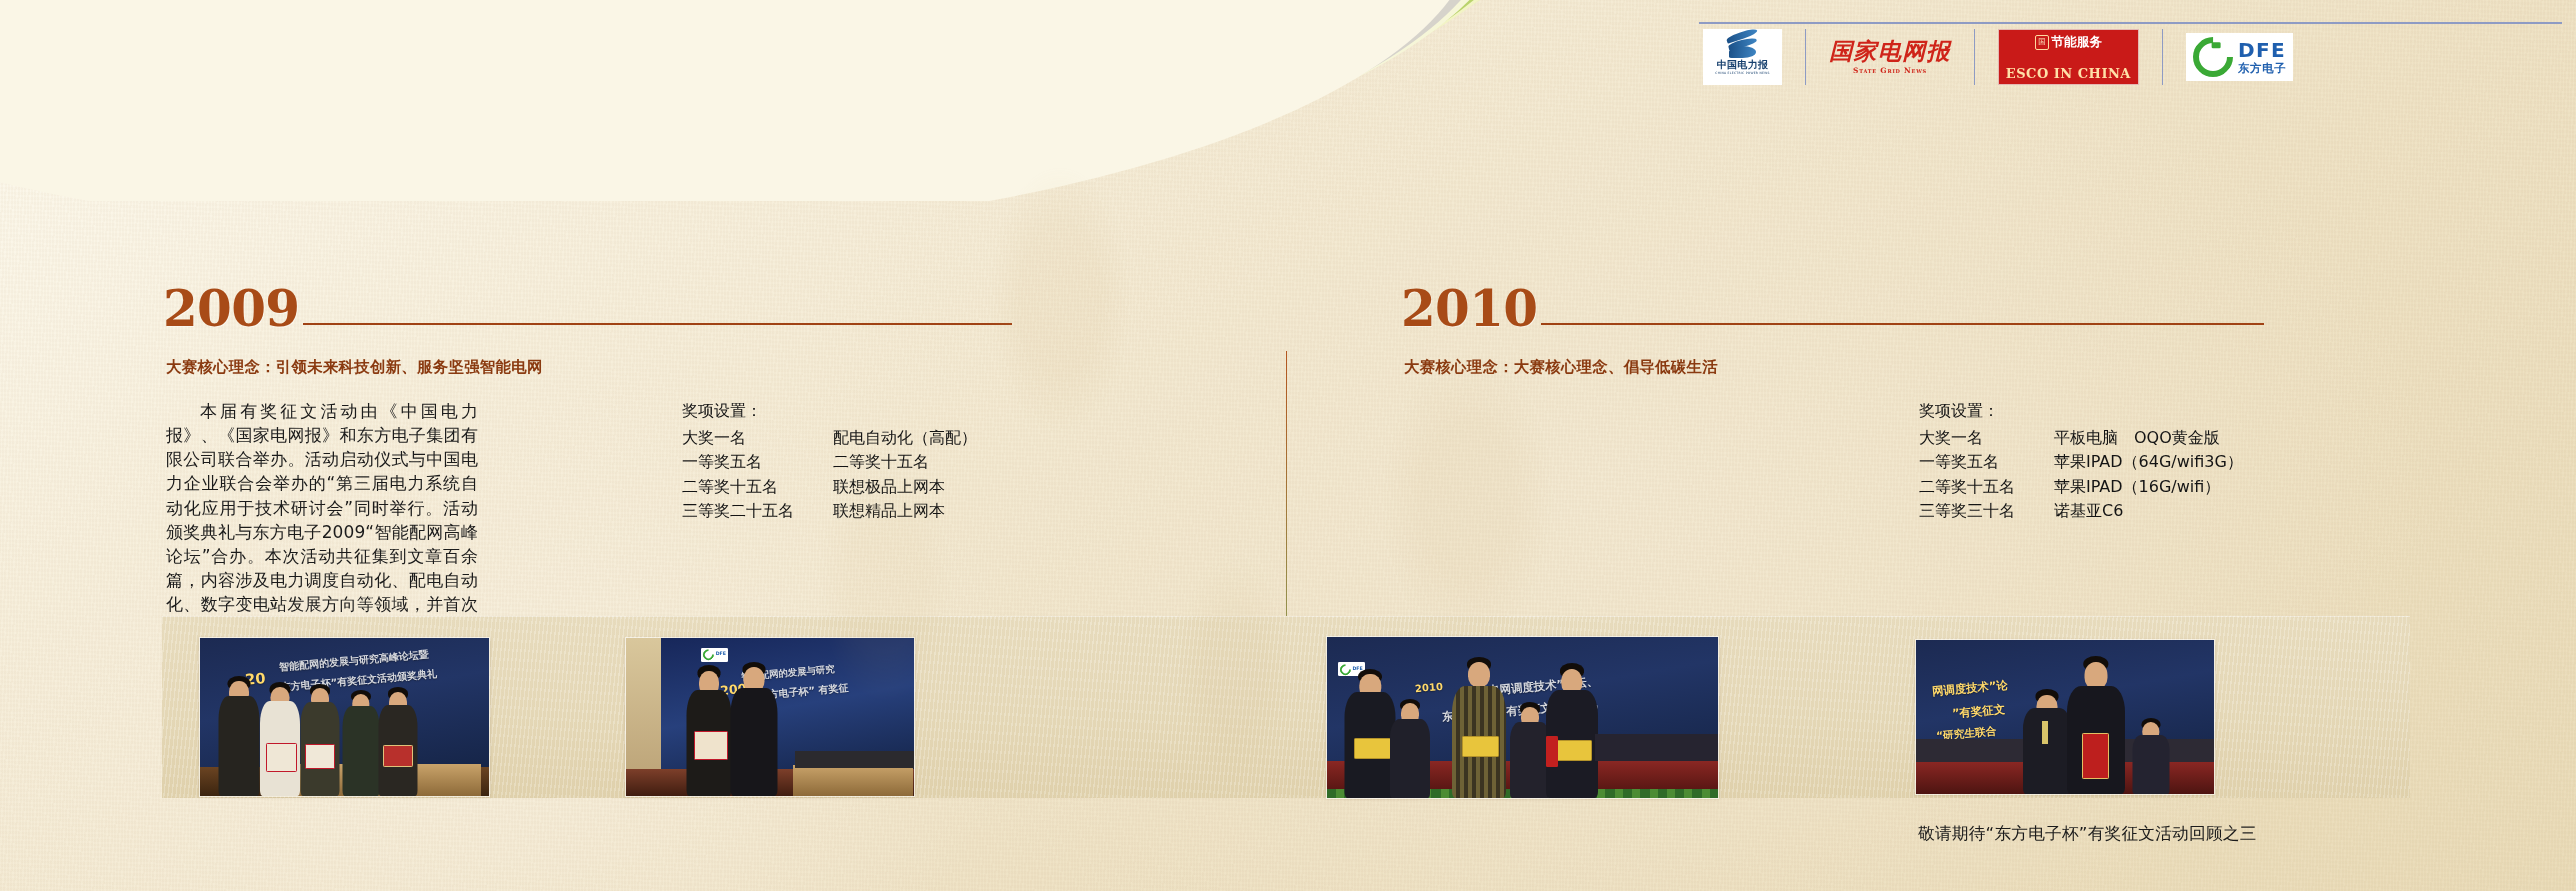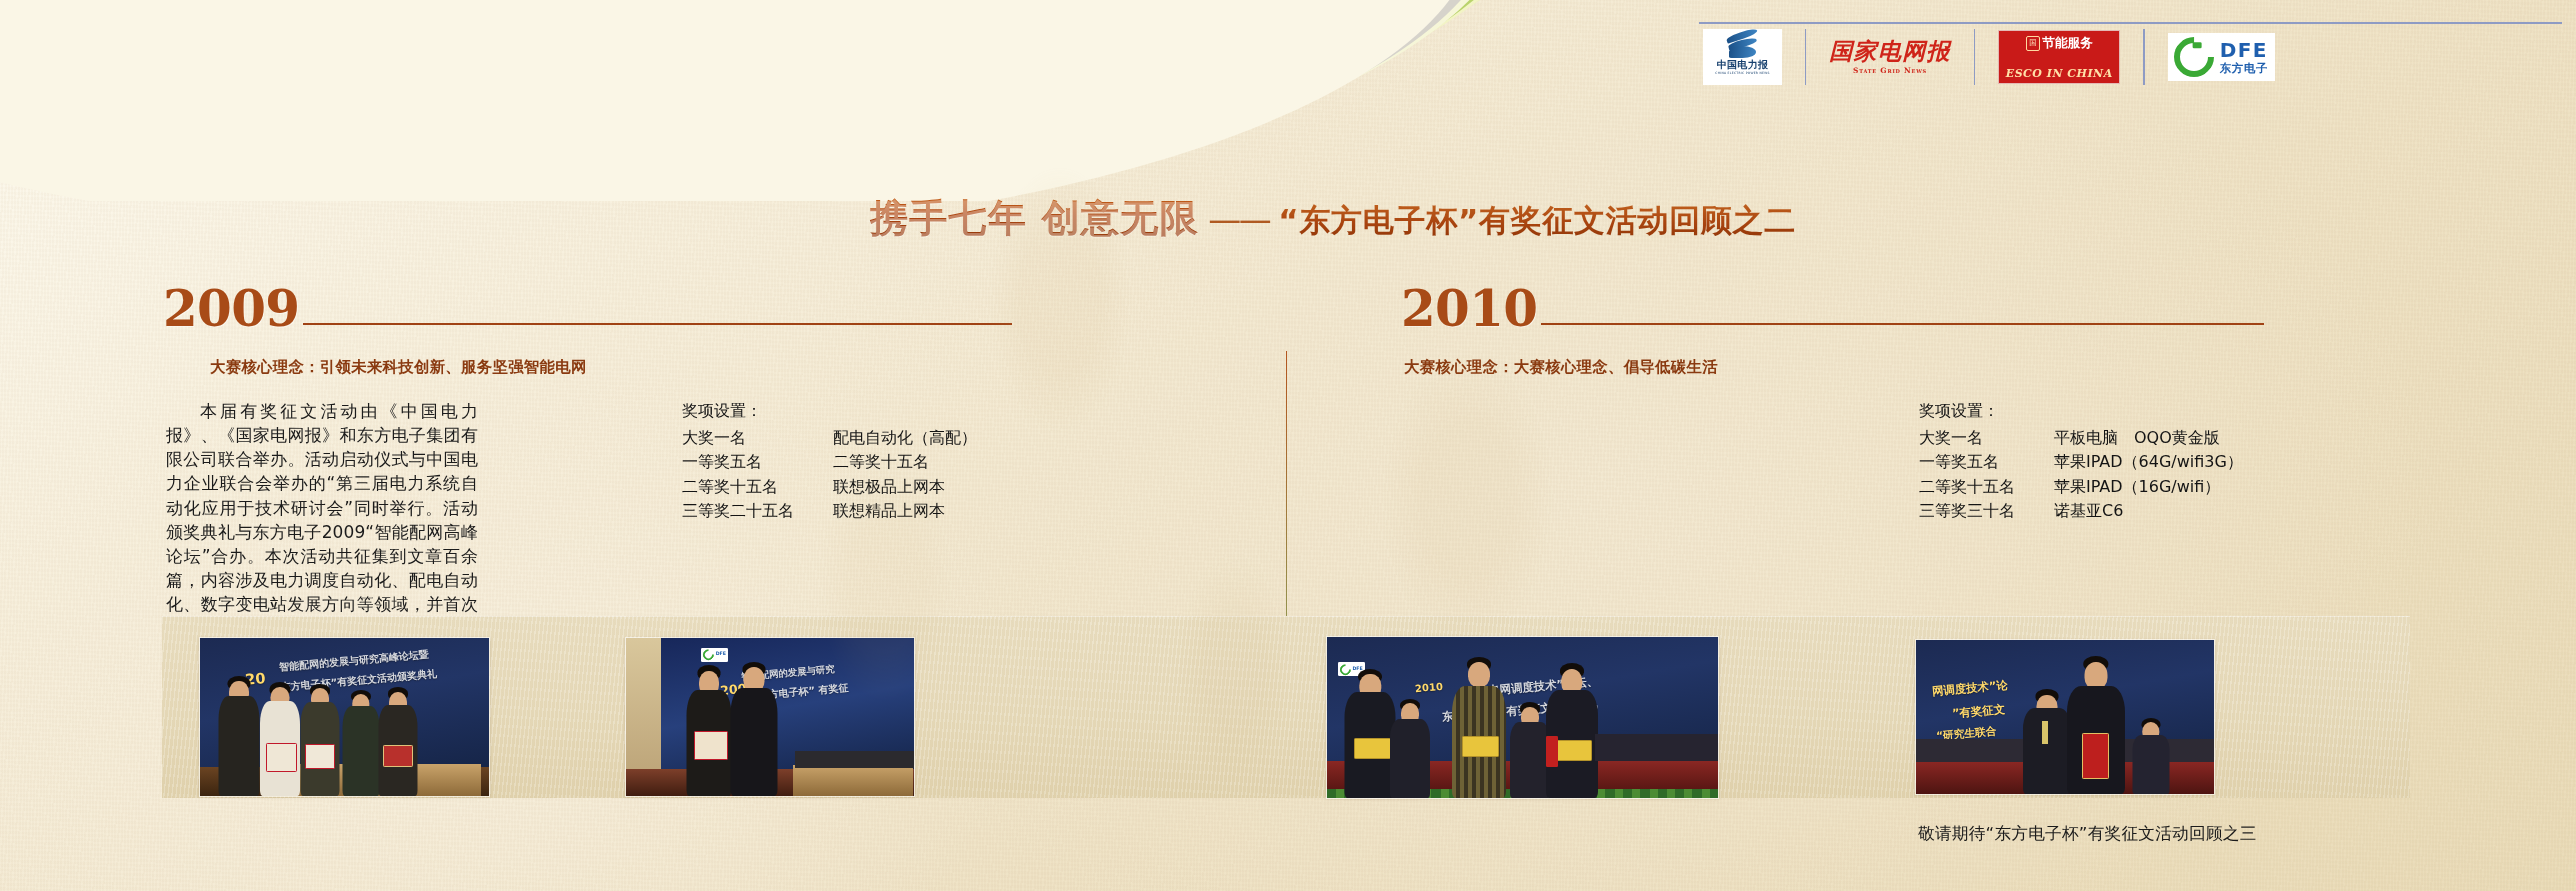--- a/index.html
+++ b/index.html
@@ -66,21 +66,21 @@
   
   .lg2{display:flex;flex-direction:column;align-items:center;justify-content:center;}
   .lg2 .cn{font-family:"DejaVu Serif","Liberation Serif",serif;font-size:23px;color:#cf2419;font-weight:bold;line-height:1;letter-spacing:1.3px;font-style:italic;}
   .lg2 .en{font-family:"DejaVu Serif","Liberation Serif",serif;font-size:7.4px;color:#cf2419;letter-spacing:0.8px;margin-top:3.3px;font-variant:small-caps;font-weight:bold;}
 
   
   .lg3{background:#c91a18;padding:4.7px 6.7px 3.3px 6.7px;display:flex;flex-direction:column;align-items:center;border:1.3px solid #e4b9b4;}
   .lg3 .row{display:flex;align-items:center;gap:2px;}
   .lg3 .glyph{width:12.7px;height:12.7px;border:1.3px solid #ffd9a0;border-radius:2px;color:#ffe9c2;font-size:7.4px;display:flex;align-items:center;justify-content:center;line-height:1;}
   .lg3 .cn{font-size:12.7px;color:#fff;font-weight:bold;letter-spacing:0;line-height:1;}
-  .lg3 .en{font-family:"DejaVu Serif","Liberation Serif",serif;font-size:11px;color:#ffe0a8;letter-spacing:0.5px;margin-top:16px;font-weight:bold;font-style:italic;}
+  .lg3 .en{font-family:"DejaVu Serif","Liberation Serif",serif;font-size:13px;color:#ffe0a8;letter-spacing:0.5px;margin-top:16px;font-weight:bold;}
 
   
   .lg4{background:#fff;padding:4px 6.7px;display:flex;align-items:center;gap:5.4px;}
   .lg4 .cmark{width:28px;height:28px;border-radius:50%;border:6px solid #3aa935;border-right-color:transparent;transform:rotate(-45deg);position:relative;}
   .lg4 .cmark::after{content:"";position:absolute;right:-1.3px;top:5.4px;width:9.4px;height:6px;background:#3aa935;transform:rotate(45deg);border-radius:1.3px;}
   .lg4 .txt{display:flex;flex-direction:column;line-height:1;}
   .lg4 .dfe{font-size:20px;font-weight:bold;color:#1f5fae;letter-spacing:1.3px;font-family:"DejaVu Sans",sans-serif;}
   .lg4 .cn{font-size:11.4px;color:#1f5fae;font-weight:bold;letter-spacing:0.7px;margin-top:2.7px;}
 
   
@@ -208,32 +208,27 @@
       <div class="lg4">
         <div class="cmark"></div>
         <div class="txt">
           <span class="dfe">DFE</span>
           <span class="cn">东方电子</span>
         </div>
       </div>
     </div>
   </div>
 
-  <div class="title-wrap">
-    <span class="t-main">携手七年 创意无限</span>
-    <span class="t-dash">——</span>
-    <span class="t-sub">“东方电子杯”有奖征文活动回顾之二</span>
-  </div>
 
   <div class="yearhead" style="left:163px;top:286px;">
     <span class="yearnum">2009</span>
     <span class="yearline" style="width:709px;"></span>
   </div>
 
-  <div class="concept" style="left:166px;top:357px;margin-left:44px;">
+  <div class="concept" style="left:166px;top:357px;">
     <span>大赛核心理念：</span><span>引领未来科技创新、服务坚强智能电网</span>
   </div>
 
   <div class="body-col" style="left:166px;top:399px;width:312px;">
     <p>本届有奖征文活动由《中国电力报》、《国家电网报》和东方电子集团有限公司联合举办。活动启动仪式与中国电力企业联合会举办的“第三届电力系统自动化应用于技术研讨会”同时举行。活动颁奖典礼与东方电子2009“智能配网高峰论坛”合办。本次活动共征集到文章百余篇，内容涉及电力调度自动化、配电自动化、数字变电站发展方向等领域，并首次增加纪实故事类征文。</p>
   </div>
 
   <div class="awards" style="left:682px;top:399px;">
     <div class="hd">奖项设置：</div>
     <table>

